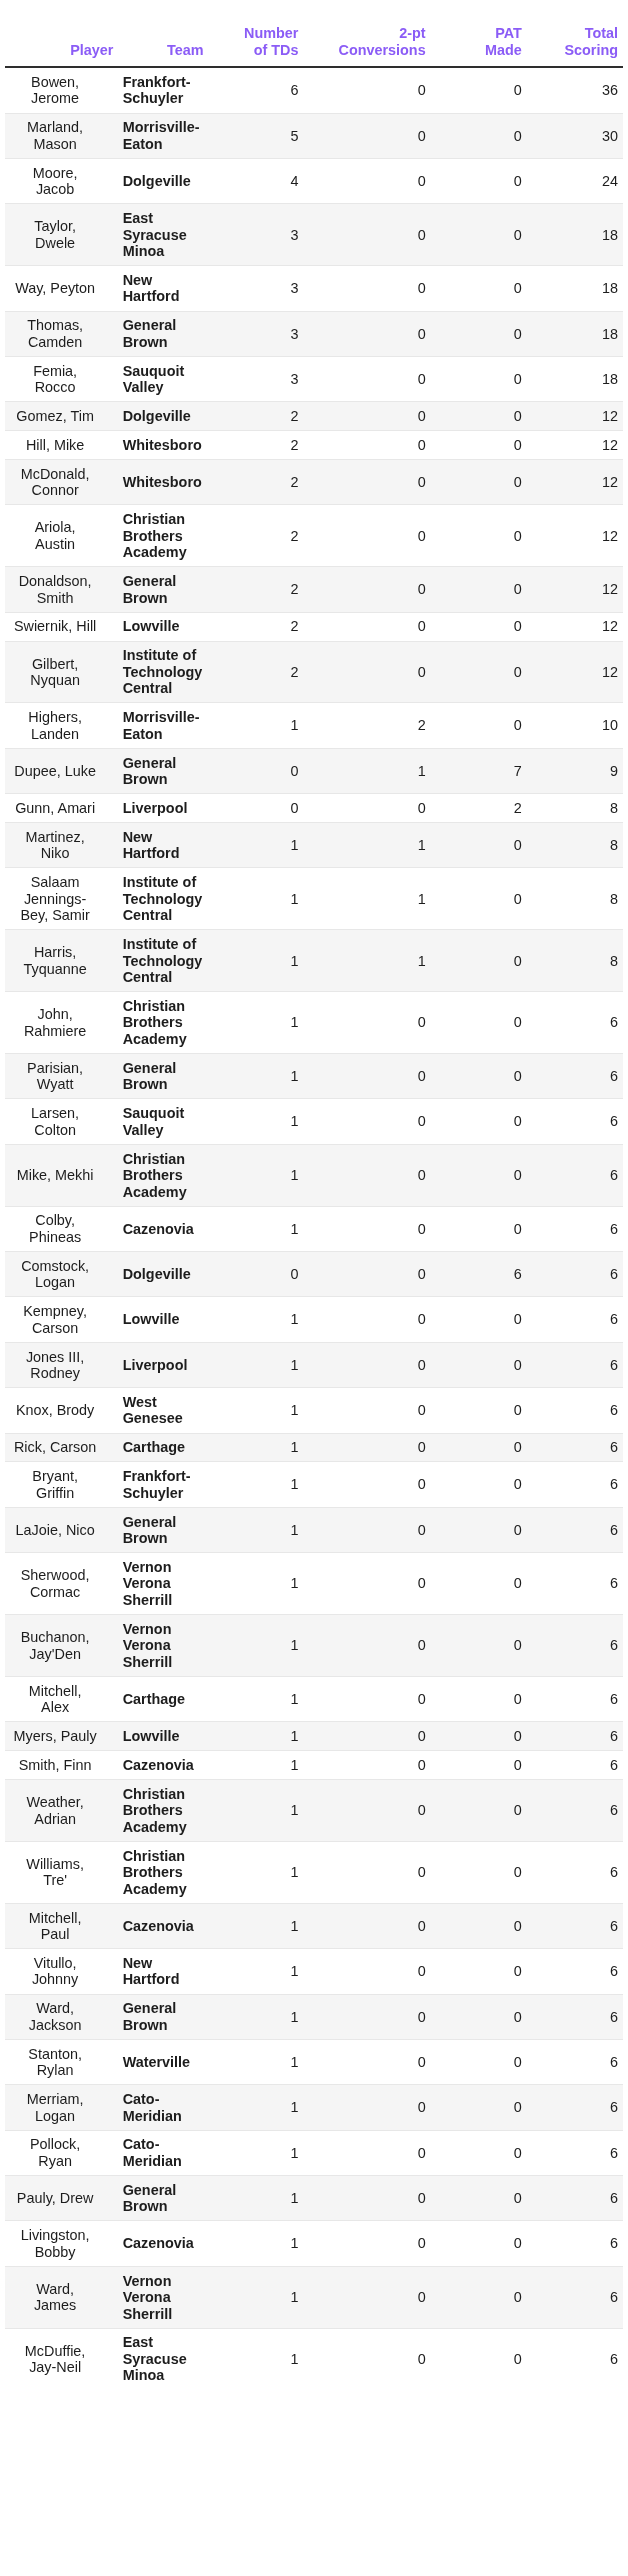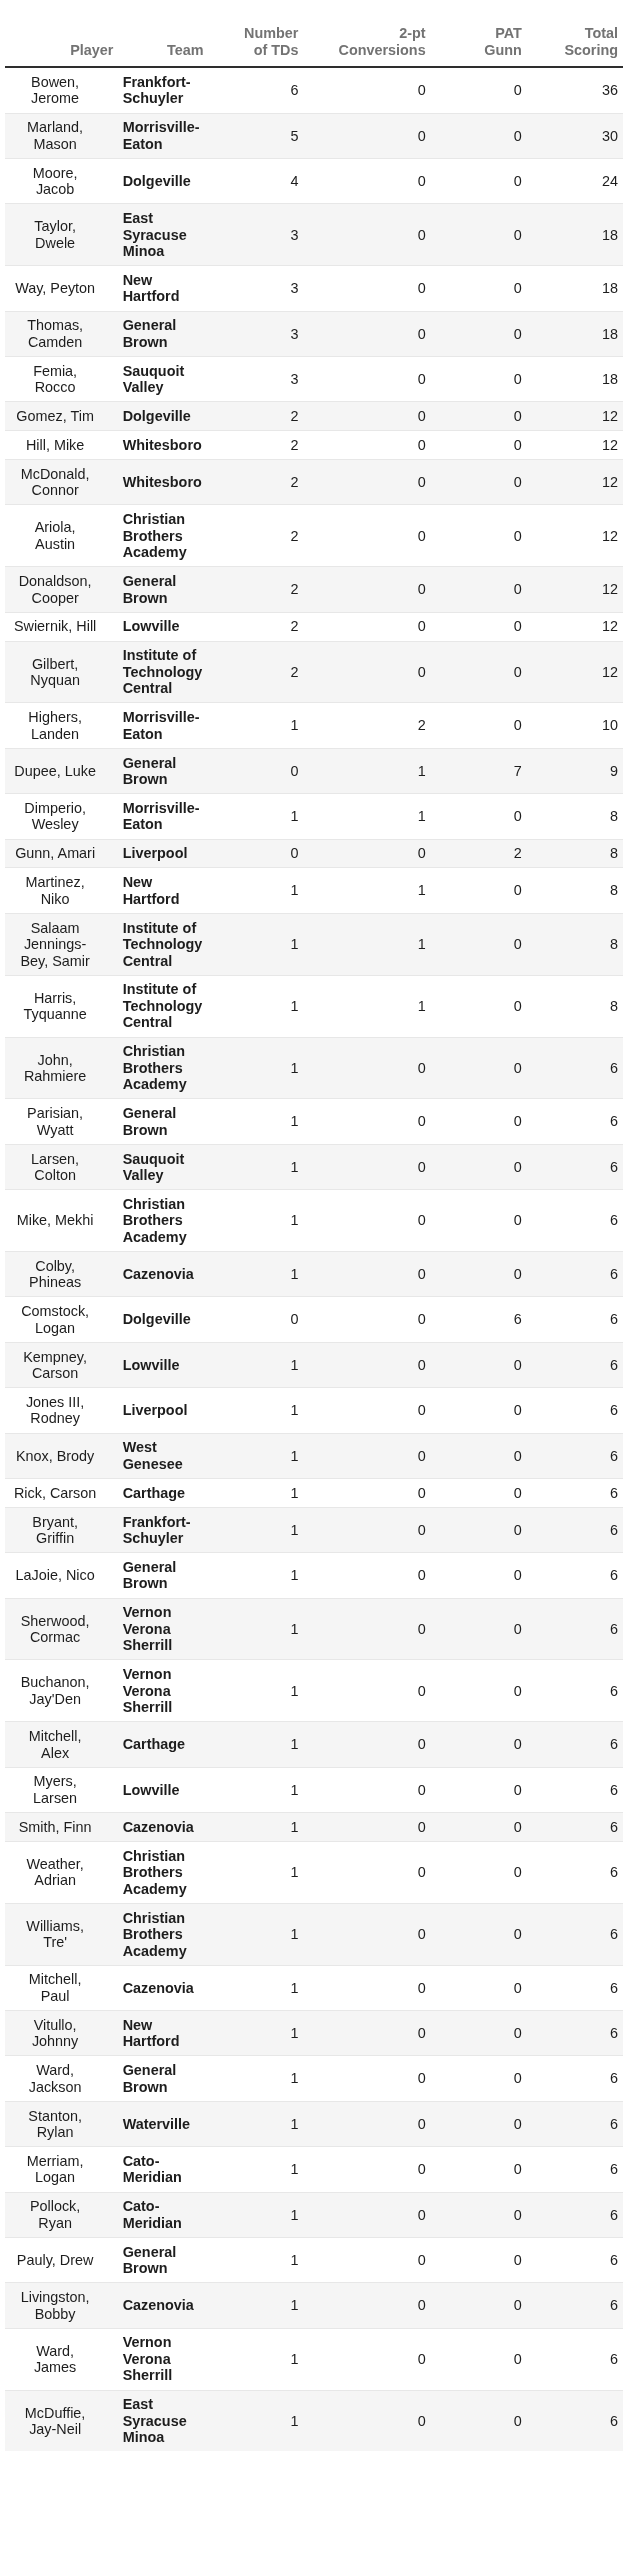--- a/index.html
+++ b/index.html
@@ -30,21 +30,21 @@
   col.col-tds    { width: 100px; }
   col.col-conv   { width: 127px; }
   col.col-pat    { width: 96px; }
   col.col-total  { width: 96px; }
 
   thead th {
     font-weight: 700;
     vertical-align: bottom;
     padding: 25px 0 8.2px 0;
     border-bottom: 2.1px solid #2e2e2e;
-    color: #737373;
+    color: #8b5cf6;
   }
   thead th .hline { display: block; }
   th.h-left  { text-align: right; }
   th.h-right { text-align: right; padding-right: 5.2px; }
   th.h-player { padding-left: 8.2px; }
   th.h-team   { padding-left: 9.3px; }
 
   tbody td {
     vertical-align: middle;
     padding-top: 5.7px;
@@ -96,21 +96,21 @@
         <th class="h-right">
           <span class="hline">Number</span>
           <span class="hline">of TDs</span>
         </th>
         <th class="h-right">
           <span class="hline">2-pt</span>
           <span class="hline">Conversions</span>
         </th>
         <th class="h-right">
           <span class="hline">PAT</span>
-          <span class="hline">Gunn</span>
+          <span class="hline">Made</span>
         </th>
         <th class="h-right">
           <span class="hline">Total</span>
           <span class="hline">Scoring</span>
         </th>
       </tr>
     </thead>
     <tbody>
         <tr>
           <td class="c-player">Bowen, Jerome</td>
@@ -194,21 +194,21 @@
         </tr>
         <tr>
           <td class="c-player">Ariola, Austin</td>
           <td class="c-team">Christian Brothers Academy</td>
           <td class="c-num">2</td>
           <td class="c-num">0</td>
           <td class="c-num">0</td>
           <td class="c-num">12</td>
         </tr>
         <tr>
-          <td class="c-player">Donaldson, Cooper</td>
+          <td class="c-player">Donaldson, Smith</td>
           <td class="c-team">General Brown</td>
           <td class="c-num">2</td>
           <td class="c-num">0</td>
           <td class="c-num">0</td>
           <td class="c-num">12</td>
         </tr>
         <tr>
           <td class="c-player">Swiernik, Hill</td>
           <td class="c-team">Lowville</td>
           <td class="c-num">2</td>
@@ -234,28 +234,20 @@
         </tr>
         <tr>
           <td class="c-player">Dupee, Luke</td>
           <td class="c-team">General Brown</td>
           <td class="c-num">0</td>
           <td class="c-num">1</td>
           <td class="c-num">7</td>
           <td class="c-num">9</td>
         </tr>
         <tr>
-          <td class="c-player">Dimperio, Wesley</td>
-          <td class="c-team">Morrisville-Eaton</td>
-          <td class="c-num">1</td>
-          <td class="c-num">1</td>
-          <td class="c-num">0</td>
-          <td class="c-num">8</td>
-        </tr>
-        <tr>
           <td class="c-player">Gunn, Amari</td>
           <td class="c-team">Liverpool</td>
           <td class="c-num">0</td>
           <td class="c-num">0</td>
           <td class="c-num">2</td>
           <td class="c-num">8</td>
         </tr>
         <tr>
           <td class="c-player">Martinez, Niko</td>
           <td class="c-team">New Hartford</td>
@@ -394,21 +386,21 @@
         </tr>
         <tr>
           <td class="c-player">Mitchell, Alex</td>
           <td class="c-team">Carthage</td>
           <td class="c-num">1</td>
           <td class="c-num">0</td>
           <td class="c-num">0</td>
           <td class="c-num">6</td>
         </tr>
         <tr>
-          <td class="c-player">Myers, Larsen</td>
+          <td class="c-player">Myers, Pauly</td>
           <td class="c-team">Lowville</td>
           <td class="c-num">1</td>
           <td class="c-num">0</td>
           <td class="c-num">0</td>
           <td class="c-num">6</td>
         </tr>
         <tr>
           <td class="c-player">Smith, Finn</td>
           <td class="c-team">Cazenovia</td>
           <td class="c-num">1</td>

